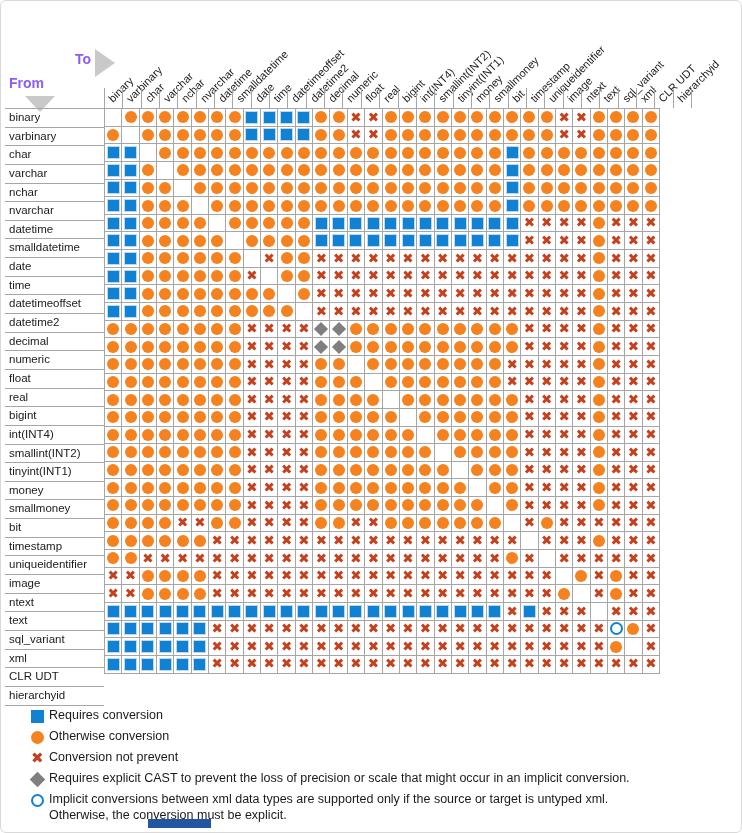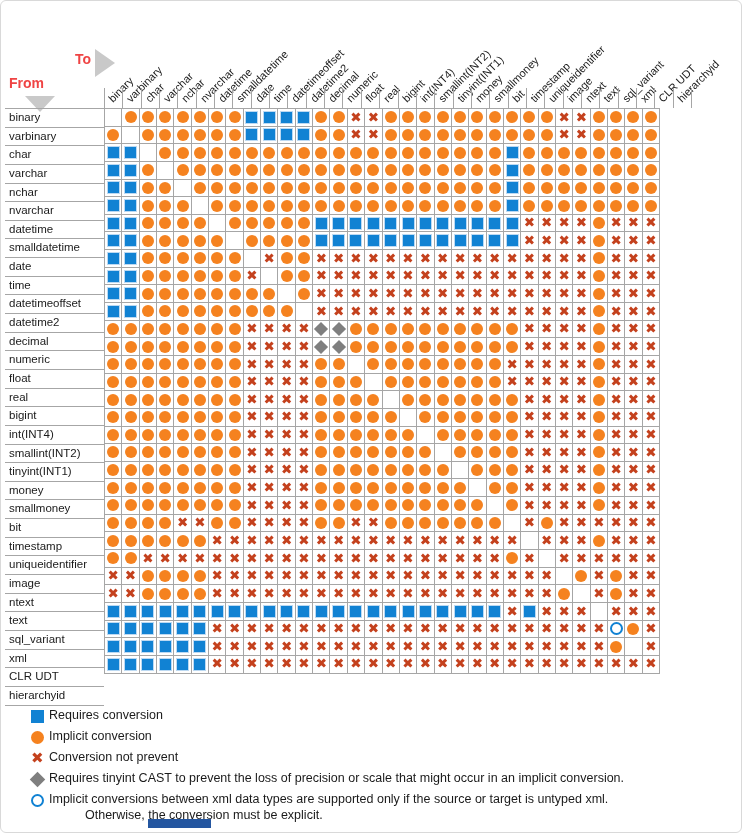--- a/index.html
+++ b/index.html
@@ -1,19 +1,19 @@
 <!DOCTYPE html>
 <html><head>
 <meta charset="utf-8">
 <style>
   html,body{margin:0;padding:0;background:#ffffff;}
   body{font-family:"Liberation Sans","DejaVu Sans",sans-serif;}
   #canvas{position:relative;width:742px;height:833px;background:#fff;border:1px solid #d9d9d9;border-radius:6px;box-sizing:border-box;overflow:hidden;}
   
-  .corner-label{position:absolute;font-size:14px;font-weight:600;color:#ef4444;}
+  .corner-label{position:absolute;font-size:14px;font-weight:600;color:#8b5cf6;}
   #to-label{left:74px;top:50px;}
   #from-label{left:8px;top:74px;}
   .tri-right{position:absolute;left:94px;top:48px;width:0;height:0;border-top:14px solid transparent;border-bottom:14px solid transparent;border-left:20px solid #c9c9c9;}
   .tri-down{position:absolute;left:24px;top:95px;width:0;height:0;border-left:15px solid transparent;border-right:15px solid transparent;border-top:16px solid #c9c9c9;}
   
   .colhead{position:absolute;font-size:11px;color:#1a1a1a;white-space:nowrap;transform:rotate(-45deg);transform-origin:left bottom;height:13px;line-height:13px;}
   .coltick{position:absolute;width:1px;background:#a6a6a6;}
   
   #rowlabels{position:absolute;left:4px;top:107px;width:99px;border-top:1px solid #a6a6a6;box-sizing:content-box;}
   .rowlabel{height:17.656px;border-bottom:1px solid #a6a6a6;font-size:11.5px;color:#1a1a1a;padding-left:4px;line-height:17.6px;box-sizing:content-box;}
@@ -22,21 +22,21 @@
   .cell{border-right:1px solid #a6a6a6;border-bottom:1px solid #a6a6a6;display:flex;align-items:center;justify-content:center;overflow:hidden;}
   .sym-sq{width:11px;height:11px;background:#1182d3;box-shadow:0 0 0 1px #bcd9f2;}
   .sym-ci{width:12px;height:12px;border-radius:50%;background:#f5821f;}
   .sym-x{color:#c4411d;font-size:13.5px;font-weight:bold;line-height:1;font-family:"DejaVu Sans",sans-serif;}
   .sym-di{width:10px;height:10px;background:#7f7f7f;transform:rotate(45deg);}
   .sym-oc{width:9px;height:9px;border-radius:50%;border:2px solid #1182d3;background:#fff;}
   
   .legend-item{position:absolute;left:30px;}
   .legend-icon{position:absolute;left:0;top:1px;width:18px;height:16px;display:flex;align-items:center;justify-content:flex-start;}
   .legend-text{position:absolute;left:18px;top:0;width:660px;font-size:12.5px;color:#1a1a1a;line-height:16px;white-space:nowrap;}
-  .legend-text .line2{display:block;margin-left:36px;}
+  .legend-text .line2{display:block;}
   .lg-sq{width:13px;height:13px;background:#1182d3;}
   .lg-ci{width:13px;height:13px;border-radius:50%;background:#f5821f;}
   .lg-x{color:#c4411d;font-size:15px;font-weight:bold;line-height:1;font-family:"DejaVu Sans",sans-serif;}
   .lg-di{width:11px;height:11px;background:#7f7f7f;transform:rotate(45deg);margin-left:1px;}
   .lg-oc{width:9px;height:9px;border-radius:50%;border:2px solid #1182d3;background:#fff;}
   #bottom-bar{position:absolute;left:147px;top:818px;width:63px;height:9px;background:#2456a0;}
 </style>
 </head>
 <body>
 
@@ -3169,33 +3169,33 @@
       <div class="legend-item" style="top: 706px;">
         <span class="legend-icon">
           <span class="lg-sq"></span>
         </span>
         <span class="legend-text">Requires conversion</span>
       </div>
       <div class="legend-item" style="top: 727px;">
         <span class="legend-icon">
           <span class="lg-ci"></span>
         </span>
-        <span class="legend-text">Implicit conversion</span>
+        <span class="legend-text">Otherwise conversion</span>
       </div>
       <div class="legend-item" style="top: 748px;">
         <span class="legend-icon">
           <span class="lg-x">✖</span>
         </span>
         <span class="legend-text">Conversion not prevent</span>
       </div>
       <div class="legend-item" style="top: 769px;">
         <span class="legend-icon">
           <span class="lg-di"></span>
         </span>
-        <span class="legend-text">Requires tinyint CAST to prevent the loss of precision or scale that might occur in an implicit conversion.</span>
+        <span class="legend-text">Requires explicit CAST to prevent the loss of precision or scale that might occur in an implicit conversion.</span>
       </div>
       <div class="legend-item" style="top: 790px;">
         <span class="legend-icon">
           <span class="lg-oc"></span>
         </span>
         <span class="legend-text">Implicit conversions between xml data types are supported only if the source or target is untyped xml.<span class="line2">Otherwise, the conversion must be explicit.</span></span>
       </div>
     </div>
   <div id="bottom-bar"></div>
 </div>

